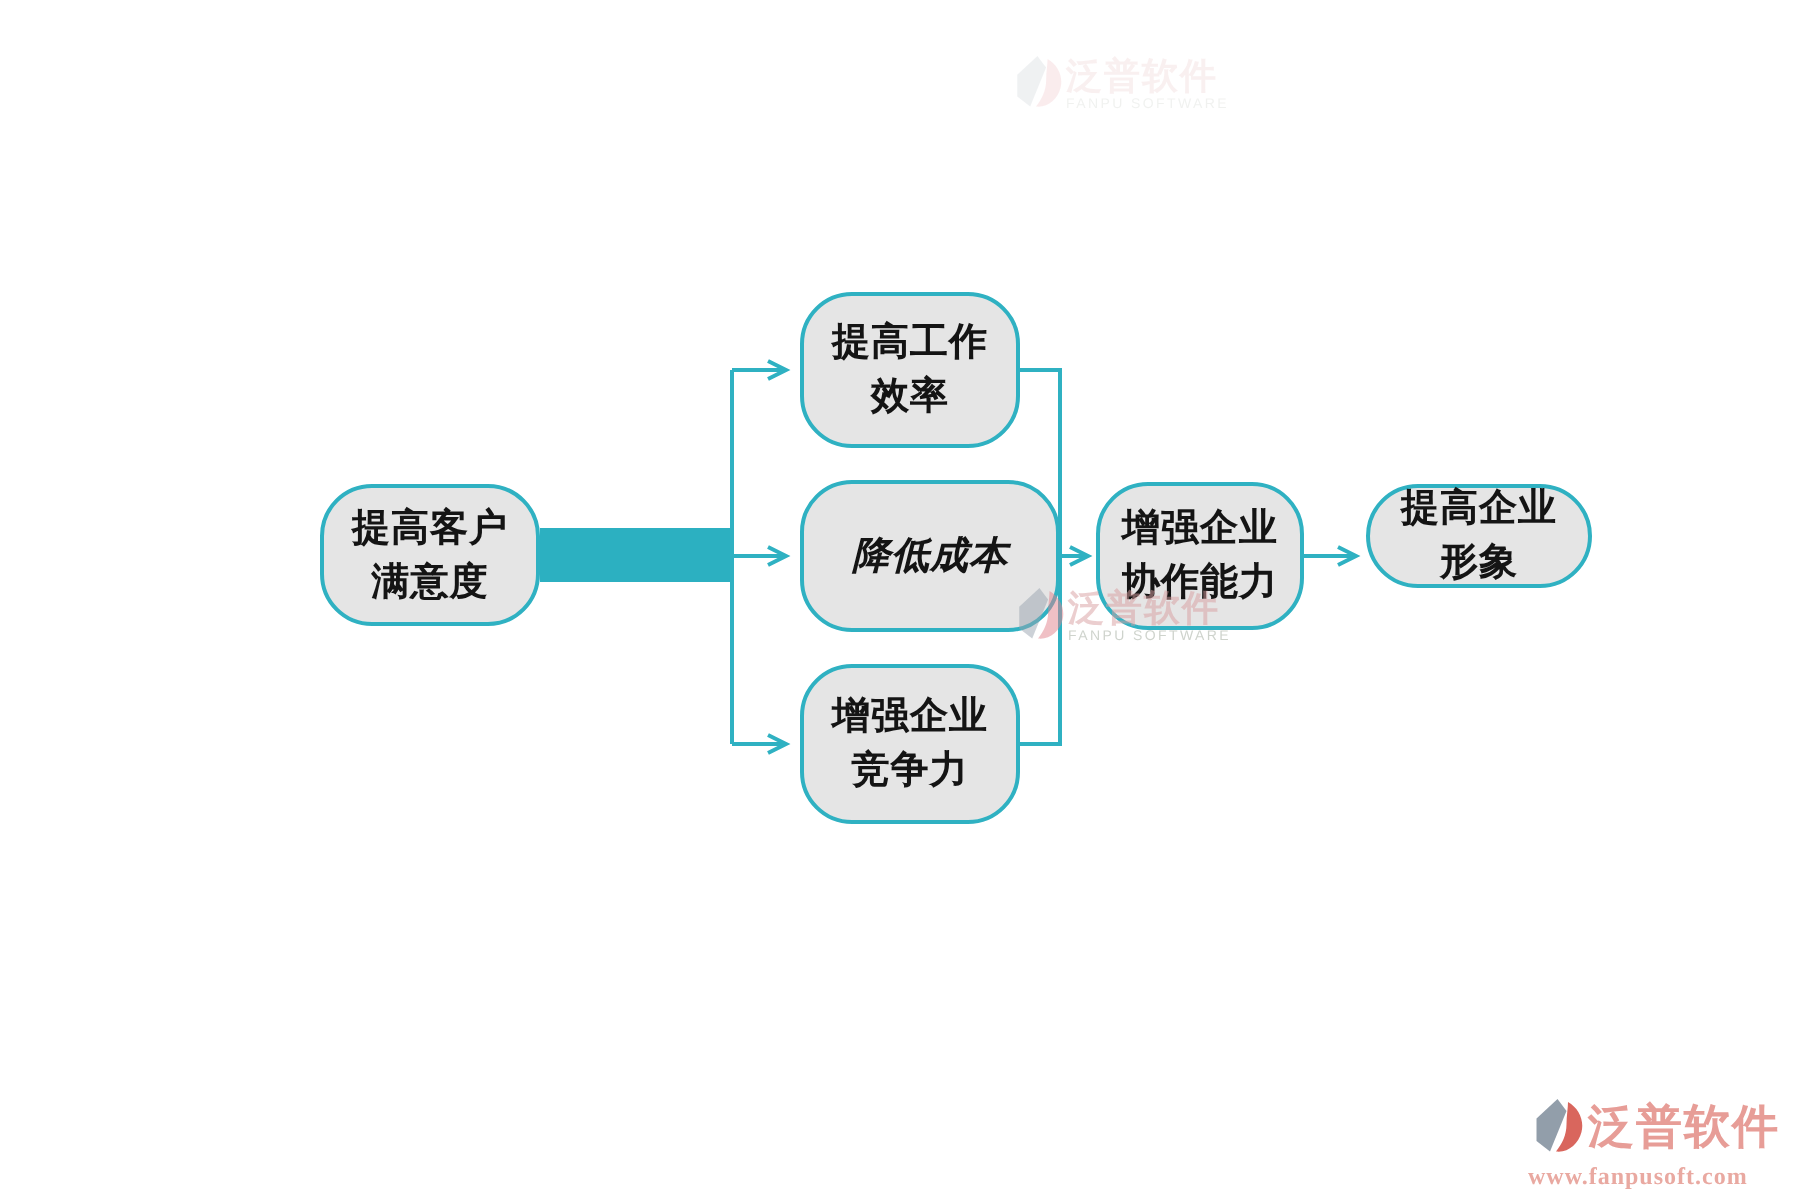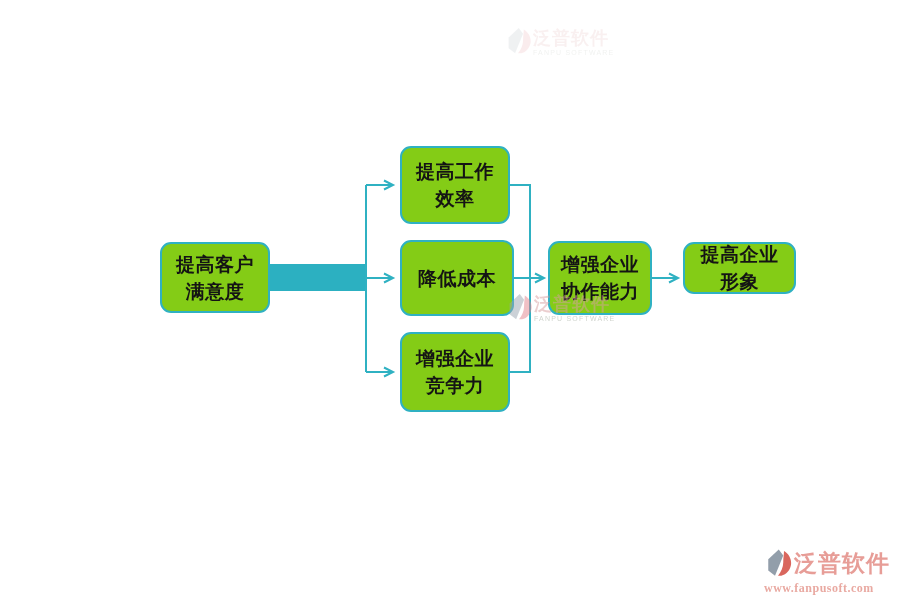--- a/index.html
+++ b/index.html
@@ -3,28 +3,28 @@
 <meta charset="utf-8">
 <style>
   html,body{margin:0;padding:0;background:#ffffff;}
   .canvas{
     position:relative;width:900px;height:600px;background:#ffffff;overflow:hidden;
     font-family:"Liberation Serif","DejaVu Serif",serif;
   }
   .connectors{position:absolute;left:0;top:0;width:900px;height:600px;z-index:1;}
   .node{
     position:absolute;z-index:2;box-sizing:border-box;
-    background:#84cc16;border:2px solid #2fb1c2;border-radius:11px;
+    background:#e5e5e5;border:2px solid #2fb1c2;border-radius:26px;
     display:flex;align-items:center;justify-content:center;text-align:center;
     white-space:pre-line;font-size:19px;line-height:27px;font-weight:700;color:#141414;
     letter-spacing:0.5px;
   }
   .node-n1{left:160px;top:242px;width:110px;height:71px;}
   .node-n2{left:400px;top:146px;width:110px;height:78px;}
-  .node-n3{left:400px;top:240px;width:114px;height:76px;}
+  .node-n3{left:400px;top:240px;width:130px;height:76px;font-style:italic;}
   .node-n4{left:400px;top:332px;width:110px;height:80px;}
   .node-n5{left:548px;top:241px;width:104px;height:74px;}
   .node-n6{left:683px;top:242px;width:113px;height:52px;}
 
   
   .wm{position:absolute;z-index:5;pointer-events:none;}
   .wm-row{display:flex;align-items:center;}
   .wm-top{left:505px;top:24px;opacity:0.15;}
   .wm-center{left:506px;top:290px;opacity:0.5;}
   .wm-corner{left:764px;top:548px;opacity:0.95;}

